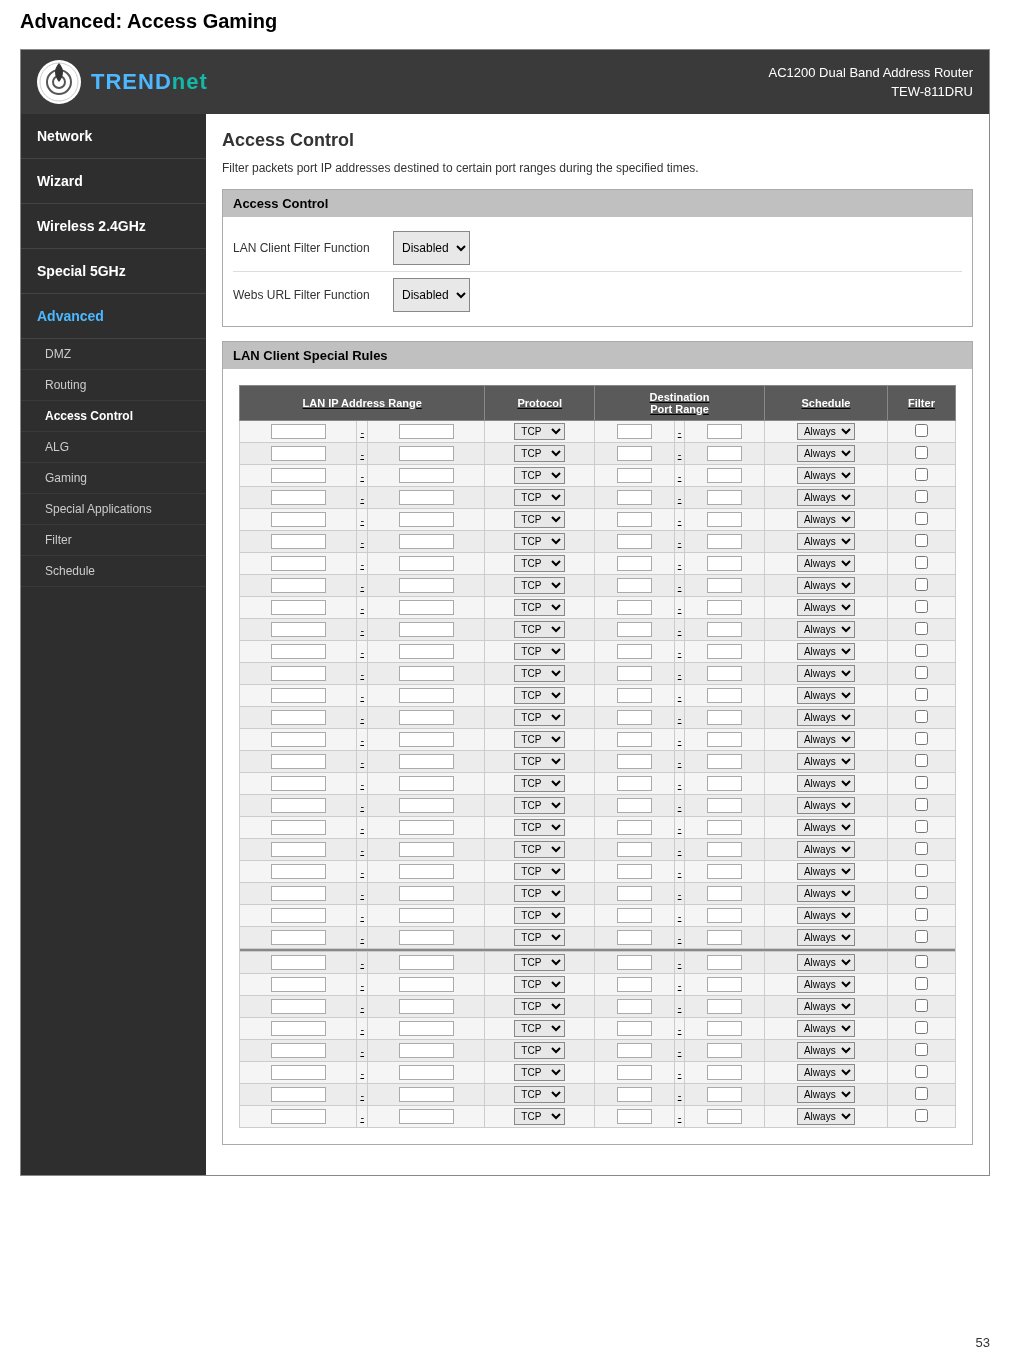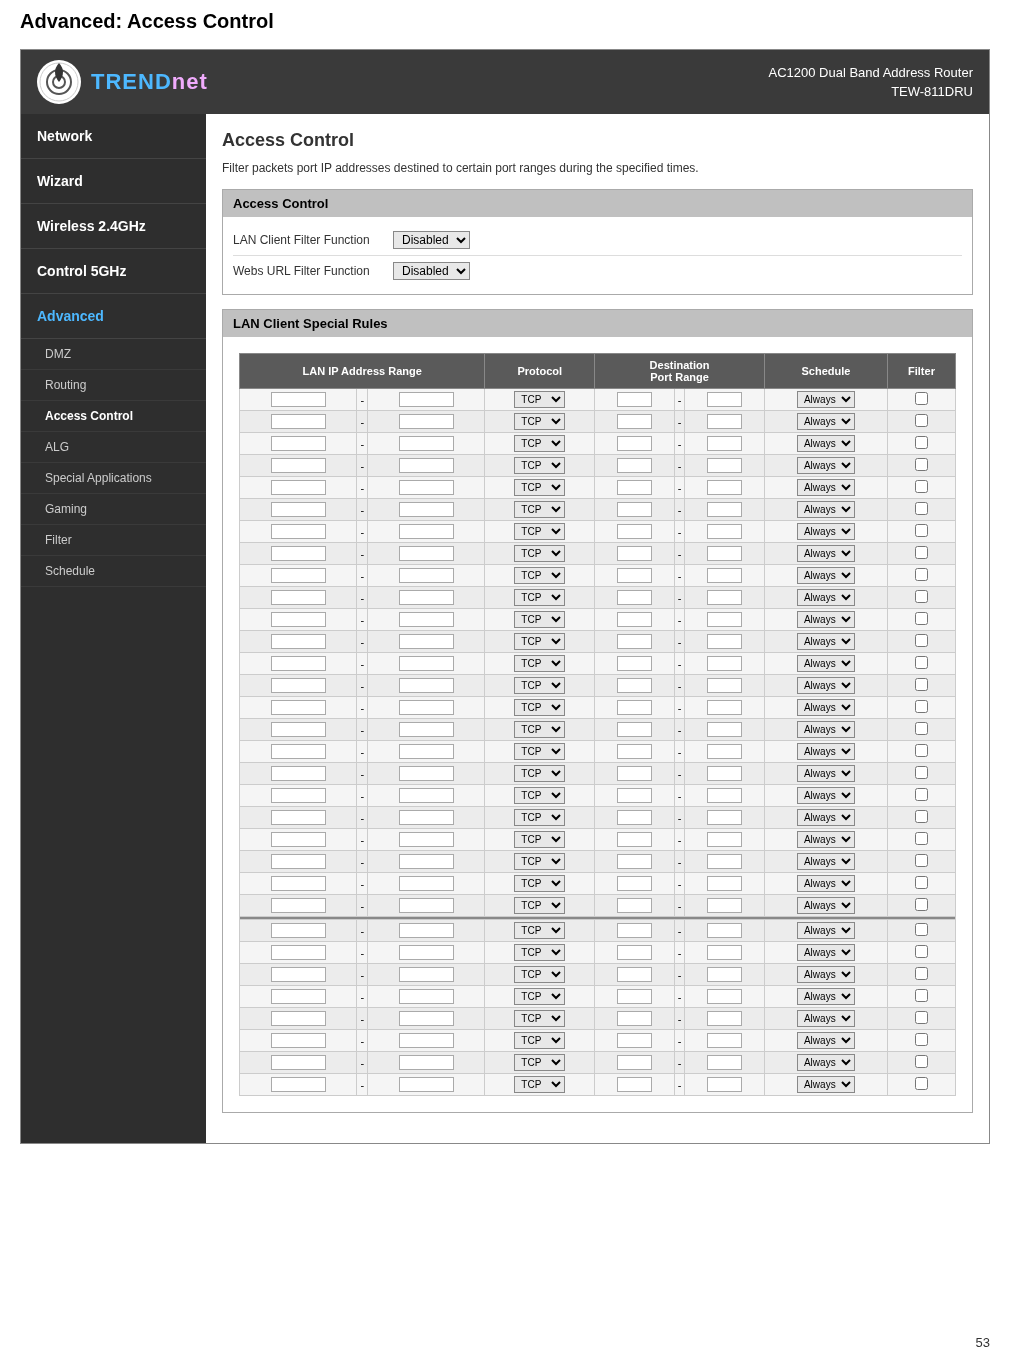--- a/index.html
+++ b/index.html
@@ -145,21 +145,21 @@
       border-bottom: 1px solid #ddd;
     }
     .form-row:last-child { border-bottom: none; }
     .form-label {
       width: 160px;
       font-size: 12px;
       color: #333;
     }
     .form-control select {
       font-size: 12px;
-      padding: 0 4px;
+      padding: 8px 4px;
       border: 1px solid #888;
       background: #e8e8e8;
       cursor: pointer;
     }
 
     
     .filter-table {
       width: 100%;
       border-collapse: collapse;
       font-size: 11px;
@@ -212,58 +212,58 @@
     
     .separator-row td {
       background: #888 !important;
       height: 3px;
       padding: 0;
     }
   </style>
 </head>
 <body>
 
-<div class="page-title">Advanced: Access Control</div>
+<div class="page-title">Advanced: Access Gaming</div>
 
 <div class="router-container">
 
   <div class="router-header">
     <div class="logo-area">
       <div class="logo-icon">
         <svg width="40" height="40" viewBox="0 0 40 40">
           <circle cx="20" cy="20" r="19" fill="#fff" stroke="#ccc" stroke-width="1"></circle>
           <circle cx="20" cy="20" r="12" fill="none" stroke="#555" stroke-width="2"></circle>
           <circle cx="20" cy="20" r="6" fill="none" stroke="#555" stroke-width="2"></circle>
           <path d="M20 1 Q28 10 20 20 Q12 10 20 1Z" fill="#333"></path>
         </svg>
       </div>
       <div class="logo-text">
-        <span>TREND</span><span style="color:#f0abfc">net</span>
+        <span>TREND</span><span style="color:#14b8a6">net</span>
       </div>
     </div>
     <div class="router-model">
       <div>AC1200 Dual Band Address Router</div>
       <div>TEW-811DRU</div>
     </div>
   </div>
 
   <div class="router-body">
 
     <div class="sidebar">
       <div class="sidebar-item">Network</div>
       <div class="sidebar-item">Wizard</div>
       <div class="sidebar-item">Wireless 2.4GHz</div>
-      <div class="sidebar-item">Control 5GHz</div>
+      <div class="sidebar-item">Special 5GHz</div>
       <div class="sidebar-item section-header">Advanced</div>
       <div class="sidebar-subitem">DMZ</div>
       <div class="sidebar-subitem">Routing</div>
       <div class="sidebar-subitem active">Access Control</div>
       <div class="sidebar-subitem">ALG</div>
+      <div class="sidebar-subitem">Gaming</div>
       <div class="sidebar-subitem">Special Applications</div>
-      <div class="sidebar-subitem">Gaming</div>
       <div class="sidebar-subitem">Filter</div>
       <div class="sidebar-subitem">Schedule</div>
     </div>
 
     <div class="content">
       <div class="content-title">Access Control</div>
       <div class="description">Filter packets port IP addresses destined to certain port ranges during the specified times.</div>
 
       <div class="section-box">
         <div class="section-box-title">Access Control</div>
@@ -284,21 +284,21 @@
                 <option>Disabled</option>
                 <option>Enabled</option>
               </select>
             </div>
           </div>
         </div>
       </div>
 
       <div class="section-box">
         <div class="section-box-title">LAN Client Special Rules</div>
-        <div style="padding:16px;">
+        <div style="padding:16px;text-decoration:underline;">
           <table class="filter-table">
             <thead>
               <tr>
                 <th colspan="3">LAN IP Address Range</th>
                 <th>Protocol</th>
                 <th colspan="3">Destination<br>Port Range</th>
                 <th>Schedule</th>
                 <th>Filter</th>
               </tr>
             </thead>

